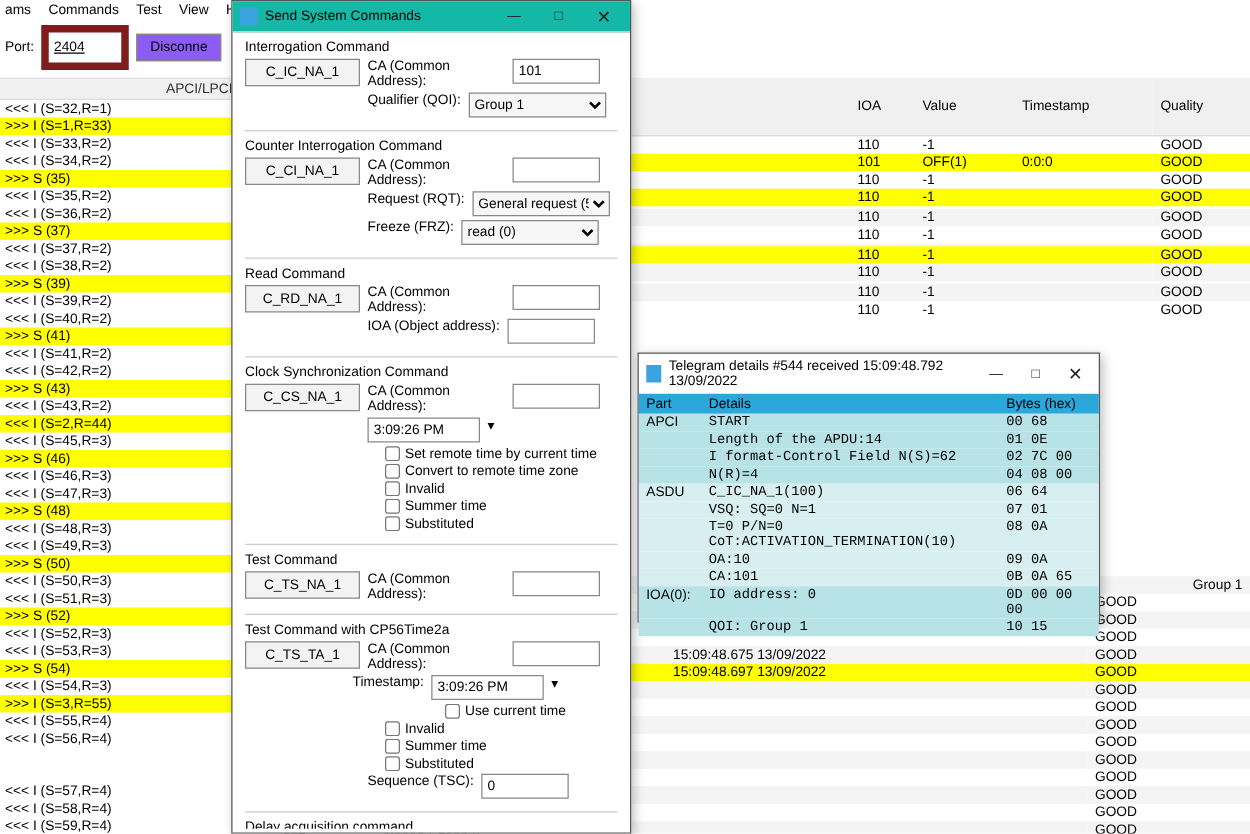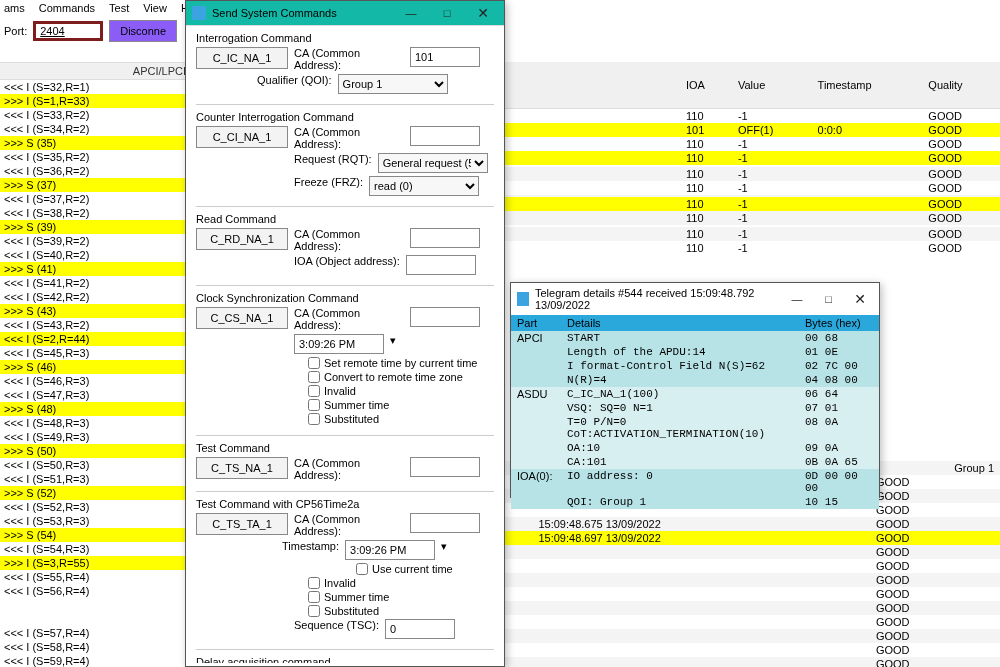--- a/index.html
+++ b/index.html
@@ -2,21 +2,21 @@
 <html><head>
 <meta charset="utf-8">
 <style>
 * { box-sizing: border-box; margin: 0; padding: 0; font-family: "Segoe UI", Arial, sans-serif; font-size: 11px; }
 body { background: #fff; width: 1000px; height: 667px; overflow: hidden; position: relative; }
 
 
 .menubar { padding: 2px 4px; display: flex; gap: 14px; color: #000; }
 .menubar span { cursor: default; }
 .portrow { display: flex; gap: 6px; align-items: center; padding: 4px 4px 8px 4px; }
-.portrow input { width: 60px; height: 20px; border: 3px solid #7f1d1d; padding: 0 4px; text-decoration: underline; }
+.portrow input { width: 60px; height: 36px; border: 6px solid #7f1d1d; padding: 0 4px; text-decoration: underline; }
 .portrow button { height: 22px; padding: 0 10px; border: 1px solid #888; background: #8b5cf6; }
 
 
 .logwrap { position: absolute; left: 0; top: 62px; width: 190px; height: 605px; overflow: hidden; }
 .loghdr { background: #f0f0f0; padding: 2px 4px; font-weight: normal; color: #333; border-top:1px solid #ddd; border-bottom:1px solid #ddd;text-align:right;}
 .logrow { padding: 1px 4px; white-space: nowrap; }
 .logrow.hl { background: #ffff00; }
 .loggap { height: 28px; }
 
 
@@ -375,21 +375,21 @@
   </div>
   <div class="cbody">
 
     <div class="sect">
       <div class="shdr">Interrogation Command</div>
       <div class="row">
         <button class="cmdbtn">C_IC_NA_1</button>
         <label>CA (Common Address):</label>
         <input class="txt sm" value="101" style="">
       </div>
-      <div class="row" style="margin-left:61px">
+      <div class="row" style="margin-left:98px">
         <label class="lab2">Qualifier (QOI):</label>
         <select class="sel"><option>Group 1</option></select>
       </div>
     </div>
     <hr class="sep">
 
     <div class="sect">
       <div class="shdr">Counter Interrogation Command</div>
       <div class="row">
         <button class="cmdbtn">C_CI_NA_1</button>

